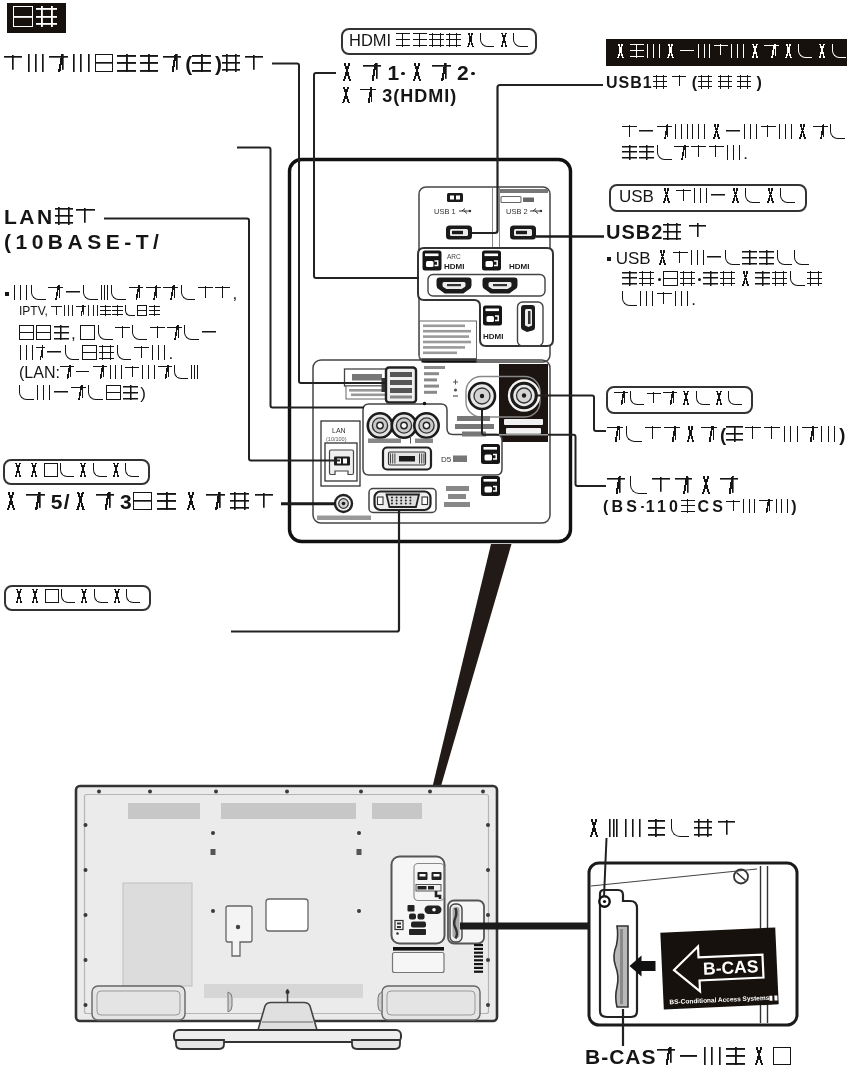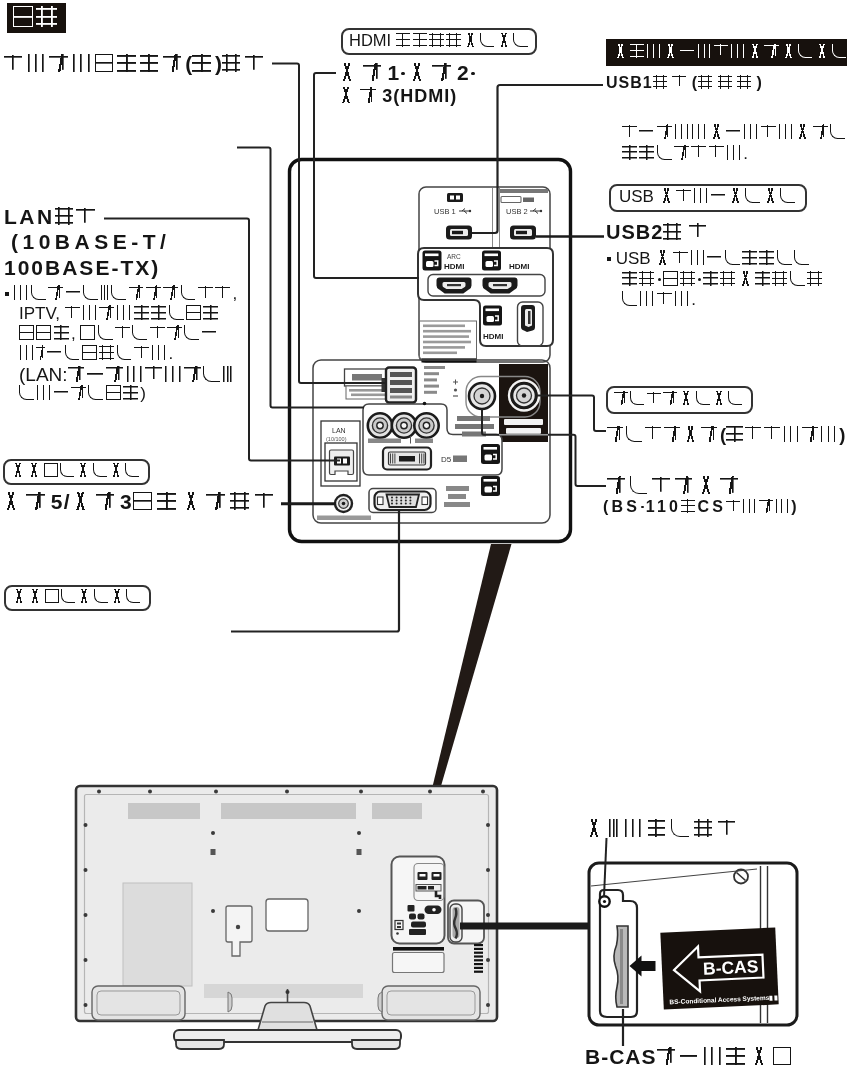--- a/index.html
+++ b/index.html
@@ -386,33 +386,32 @@
 
 <div class="ab" style="left:341px;top:28px;font-size:17px;border:2px solid #333;border-radius:8px;padding:1px 5px 3px 6px;font-size:16.5px;">HDMI <i class="g ga"></i><i class="g ga"></i><i class="g ge"></i><i class="g ge"></i><i class="g gd"></i><i class="g gk"></i><i class="g gd"></i><i class="g gk"></i></div>
 
 <div class="ab" style="left:338px;top:61px;font-size:21px;font-weight:bold;--mg:.3em;letter-spacing:1px;"><i class="g gd"></i><i class="g gf"></i>1<i class="dot"></i><i class="g gd"></i><i class="g gf"></i>2<i class="dot"></i></div>
 
 <div class="ab" style="left:338px;top:86px;font-size:18px;font-weight:bold;--mg:.35em;letter-spacing:1px;"><i class="g gd"></i><i class="g gf"></i>3(HDMI)</div>
 
 
 <div class="ab" style="left:4px;top:205px;font-size:21px;font-weight:bold;letter-spacing:2.5px;">LAN<i class="g ge"></i><i class="g gh"></i></div>
 
-<div class="ab" style="left:4px;top:230px;font-size:21px;font-weight:bold;letter-spacing:4.5px;margin-left:7px;">(10BASE-T/</div>
-
-<div class="ab" style="left:4px;top:256px;font-size:21px;font-weight:bold;letter-spacing:2px;">100BASE-TX)</div>
+<div class="ab" style="left:4px;top:230px;font-size:21px;font-weight:bold;letter-spacing:4.5px;">(10BASE-T/</div>
+
 
 <div class="ab" style="left:4px;top:284px;font-size:17px;"><i class="blt"></i><i class="g gc"></i><i class="g gk"></i><i class="g gf"></i><i class="g" style="background-image:linear-gradient(var(--c,#151515) 0 0);background-size:96% .09em;background-repeat:no-repeat;background-position:0 46%"></i><i class="g gk"></i><i class="g gc gn"></i><i class="g gk"></i><i class="g gf"></i><i class="g gf"></i><i class="g gf"></i><i class="g gk"></i><i class="g gh"></i><i class="g gh"></i>, </div>
 
-<div class="ab" style="left:19px;top:304px;font-size:17px;">IPTV, <i class="g gh"></i><i class="g gc"></i><i class="g gf"></i><i class="g gc"></i><i class="g ga"></i><i class="g ga"></i><i class="g gk"></i><i class="g gb"></i><i class="g ga"></i></div>
+<div class="ab" style="left:19px;top:304px;font-size:12px;">IPTV, <i class="g gh"></i><i class="g gc"></i><i class="g gf"></i><i class="g gc"></i><i class="g ga"></i><i class="g ga"></i><i class="g gk"></i><i class="g gb"></i><i class="g ga"></i></div>
 
 <div class="ab" style="left:19px;top:324px;font-size:17px;"><i class="g gb"></i><i class="g gb"></i><i class="g ga"></i>, <i class="g gx"></i><i class="g gk"></i><i class="g gh"></i><i class="g gk"></i><i class="g gh"></i><i class="g gf"></i><i class="g gk"></i><i class="g" style="background-image:linear-gradient(var(--c,#151515) 0 0);background-size:96% .09em;background-repeat:no-repeat;background-position:0 46%"></i></div>
 
 <div class="ab" style="left:19px;top:344px;font-size:17px;"><i class="g gc"></i><i class="g gf gn"></i><i class="g" style="background-image:linear-gradient(var(--c,#151515) 0 0);background-size:96% .09em;background-repeat:no-repeat;background-position:0 46%"></i><i class="g gk"></i><i class="g gb"></i><i class="g ge"></i><i class="g gk"></i><i class="g gh"></i><i class="g gc"></i>.</div>
 
-<div class="ab" style="left:19px;top:364px;font-size:19px;">(LAN:<i class="g gf"></i><i class="g" style="background-image:linear-gradient(var(--c,#151515) 0 0);background-size:96% .09em;background-repeat:no-repeat;background-position:0 46%"></i><i class="g gf"></i><i class="g gc"></i><i class="g gh"></i><i class="g gc"></i><i class="g gf"></i><i class="g gk"></i><i class="g gc gn"></i></div>
+<div class="ab" style="left:19px;top:364px;font-size:16px;">(LAN:<i class="g gf"></i><i class="g" style="background-image:linear-gradient(var(--c,#151515) 0 0);background-size:96% .09em;background-repeat:no-repeat;background-position:0 46%"></i><i class="g gf"></i><i class="g gc"></i><i class="g gh"></i><i class="g gc"></i><i class="g gf"></i><i class="g gk"></i><i class="g gc gn"></i></div>
 
 <div class="ab" style="left:19px;top:384px;font-size:17px;"><i class="g gk"></i><i class="g gc"></i><i class="g" style="background-image:linear-gradient(var(--c,#151515) 0 0);background-size:96% .09em;background-repeat:no-repeat;background-position:0 46%"></i><i class="g gf"></i><i class="g gk"></i><i class="g gb"></i><i class="g ga"></i>)</div>
 
 <div class="ab" style="left:3px;top:459px;font-size:16px;border:2px solid #333;border-radius:8px;padding:1px 6px 3px 6px;"><i class="g gd"></i><i class="g gd"></i><i class="g gx"></i><i class="g gk"></i><i class="g gd"></i><i class="g gk"></i><i class="g gd"></i><i class="g gk"></i></div>
 
 <div class="ab" style="left:2px;top:490px;font-size:21px;font-weight:bold;--mg:.28em;letter-spacing:1.5px;"><i class="g gd"></i><i class="g gf"></i>5/<i class="g gd"></i><i class="g gf"></i>3<i class="g gb"></i><i class="g ga"></i><i class="g gd"></i><i class="g gf"></i><i class="g ge"></i><i class="g gh"></i></div>
 
 <div class="ab" style="left:4px;top:585px;font-size:16px;border:2px solid #333;border-radius:8px;padding:1px 6px 3px 6px;"><i class="g gd"></i><i class="g gd"></i><i class="g gx"></i><i class="g gk"></i><i class="g gd"></i><i class="g gk"></i><i class="g gd"></i><i class="g gk"></i></div>
 
 

